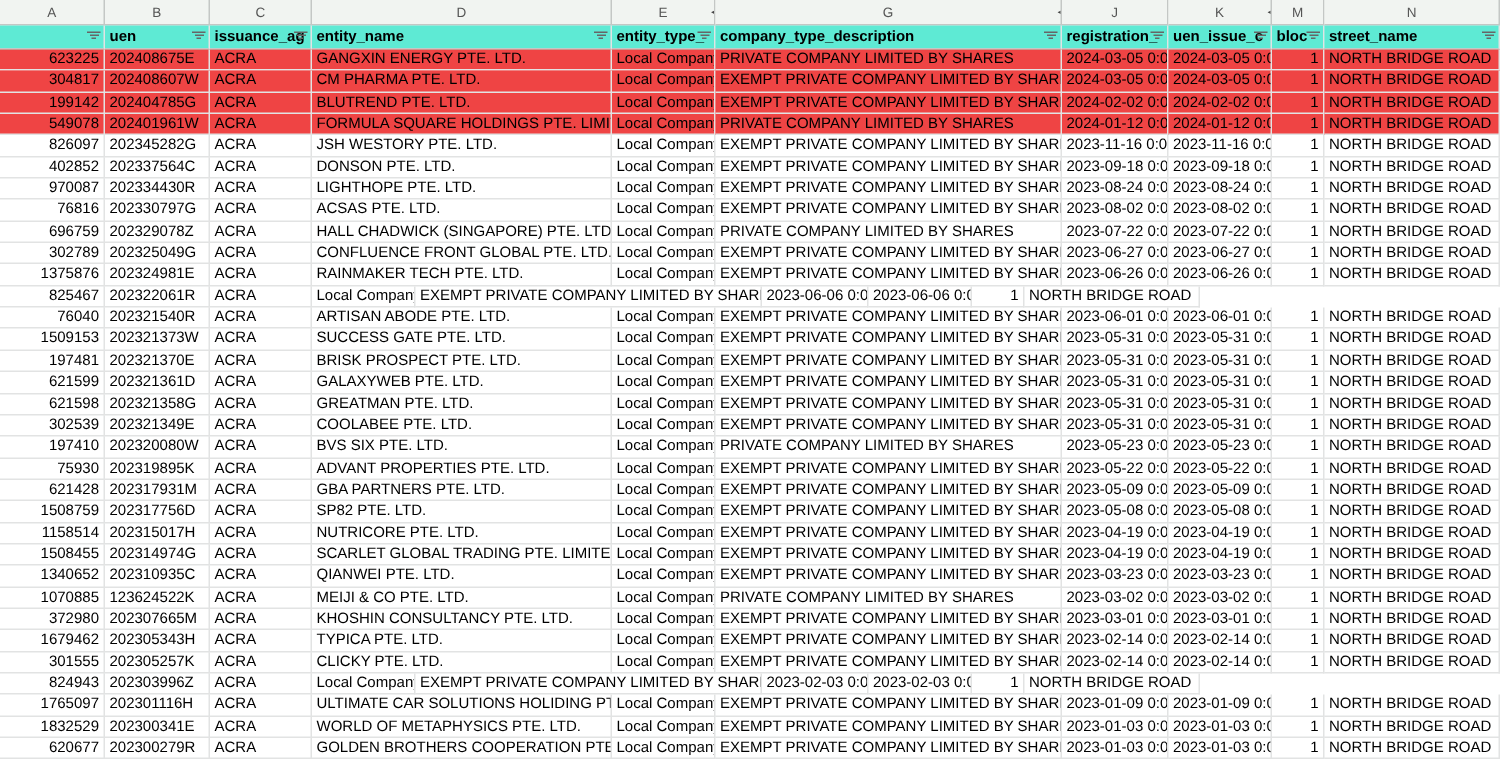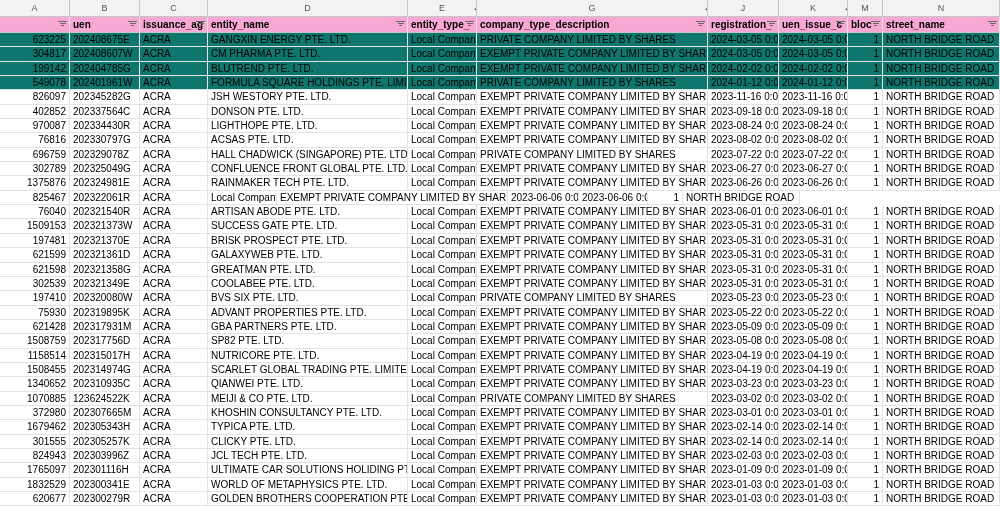--- a/index.html
+++ b/index.html
@@ -4,26 +4,26 @@
 <style>
   html, body { margin:0; padding:0; background:#ffffff; }
   body { width:1000px; height:507px; overflow:hidden; font-family:"Liberation Sans", sans-serif; font-size:10px; color:#000; }
   .sheet { position:relative; width:1000px; }
   .row { display:flex; height:14.35px; }
   .cell { box-sizing:border-box; border-right:1px solid #e2e3e3; border-bottom:1px solid #e2e3e3; padding:0 3px; white-space:nowrap; overflow:hidden; line-height:14px; position:relative; }
   .colhdr { height:17px; background:#f1f4f1; }
   .colhdr .cell { background:#f1f4f1; color:#555; text-align:center; font-size:9px; line-height:17px; border-right:1px solid #c4c7c5; border-bottom:1px solid #c4c7c5; }
   .colhdr .cell.hidden-left::after { content:"\25C2\25B8"; position:absolute; right:-5px; top:0; font-size:7px; color:#444; z-index:2; }
   .fieldhdr { height:16px; }
-  .fieldhdr .cell { font-weight:bold; line-height:16px; background:#f9a8d4; border-bottom:1px solid #c4c7c5; padding-right:14px; }
+  .fieldhdr .cell { font-weight:bold; line-height:16px; background:#5eead4; border-bottom:1px solid #c4c7c5; padding-right:14px; }
   .filter-icon { position:absolute; right:2px; top:3px; width:9px; height:9px; }
   .filter-icon i { display:block; height:1px; background:#666; margin:1px auto; }
   .filter-icon i:nth-child(1){ width:9px; } .filter-icon i:nth-child(2){ width:6px; } .filter-icon i:nth-child(3){ width:3px; }
   .num { text-align:right; }
-  .hl .cell { background:#0f766e; }
+  .hl .cell { background:#ef4444; }
   .w-a{width:70px}.w-b{width:70px}.w-c{width:68px}.w-d{width:200px}.w-e{width:69px}.w-g{width:231px}.w-j{width:71px}.w-k{width:69px}.w-m{width:35px}.w-n{width:117px}
 </style>
 </head>
 <body>
 
 <div class="sheet">
   <div class="row colhdr" id="colhdr">
       <div class="cell w-a">A</div>
       <div class="cell w-b">B</div>
       <div class="cell w-c">C</div>
@@ -432,21 +432,20 @@
         <div class="cell w-g">EXEMPT PRIVATE COMPANY LIMITED BY SHARES</div>
         <div class="cell w-j">2023-02-14 0:00</div>
         <div class="cell w-k">2023-02-14 0:00</div>
         <div class="cell w-m num">1</div>
         <div class="cell w-n">NORTH BRIDGE ROAD</div>
       </div>
       <div class="row">
         <div class="cell w-a num">824943</div>
         <div class="cell w-b">202303996Z</div>
         <div class="cell w-c">ACRA</div>
-        <div class="cell w-d">JCL TECH PTE. LTD.</div>
         <div class="cell w-e">Local Company</div>
         <div class="cell w-g">EXEMPT PRIVATE COMPANY LIMITED BY SHARES</div>
         <div class="cell w-j">2023-02-03 0:00</div>
         <div class="cell w-k">2023-02-03 0:00</div>
         <div class="cell w-m num">1</div>
         <div class="cell w-n">NORTH BRIDGE ROAD</div>
       </div>
       <div class="row">
         <div class="cell w-a num">1765097</div>
         <div class="cell w-b">202301116H</div>

